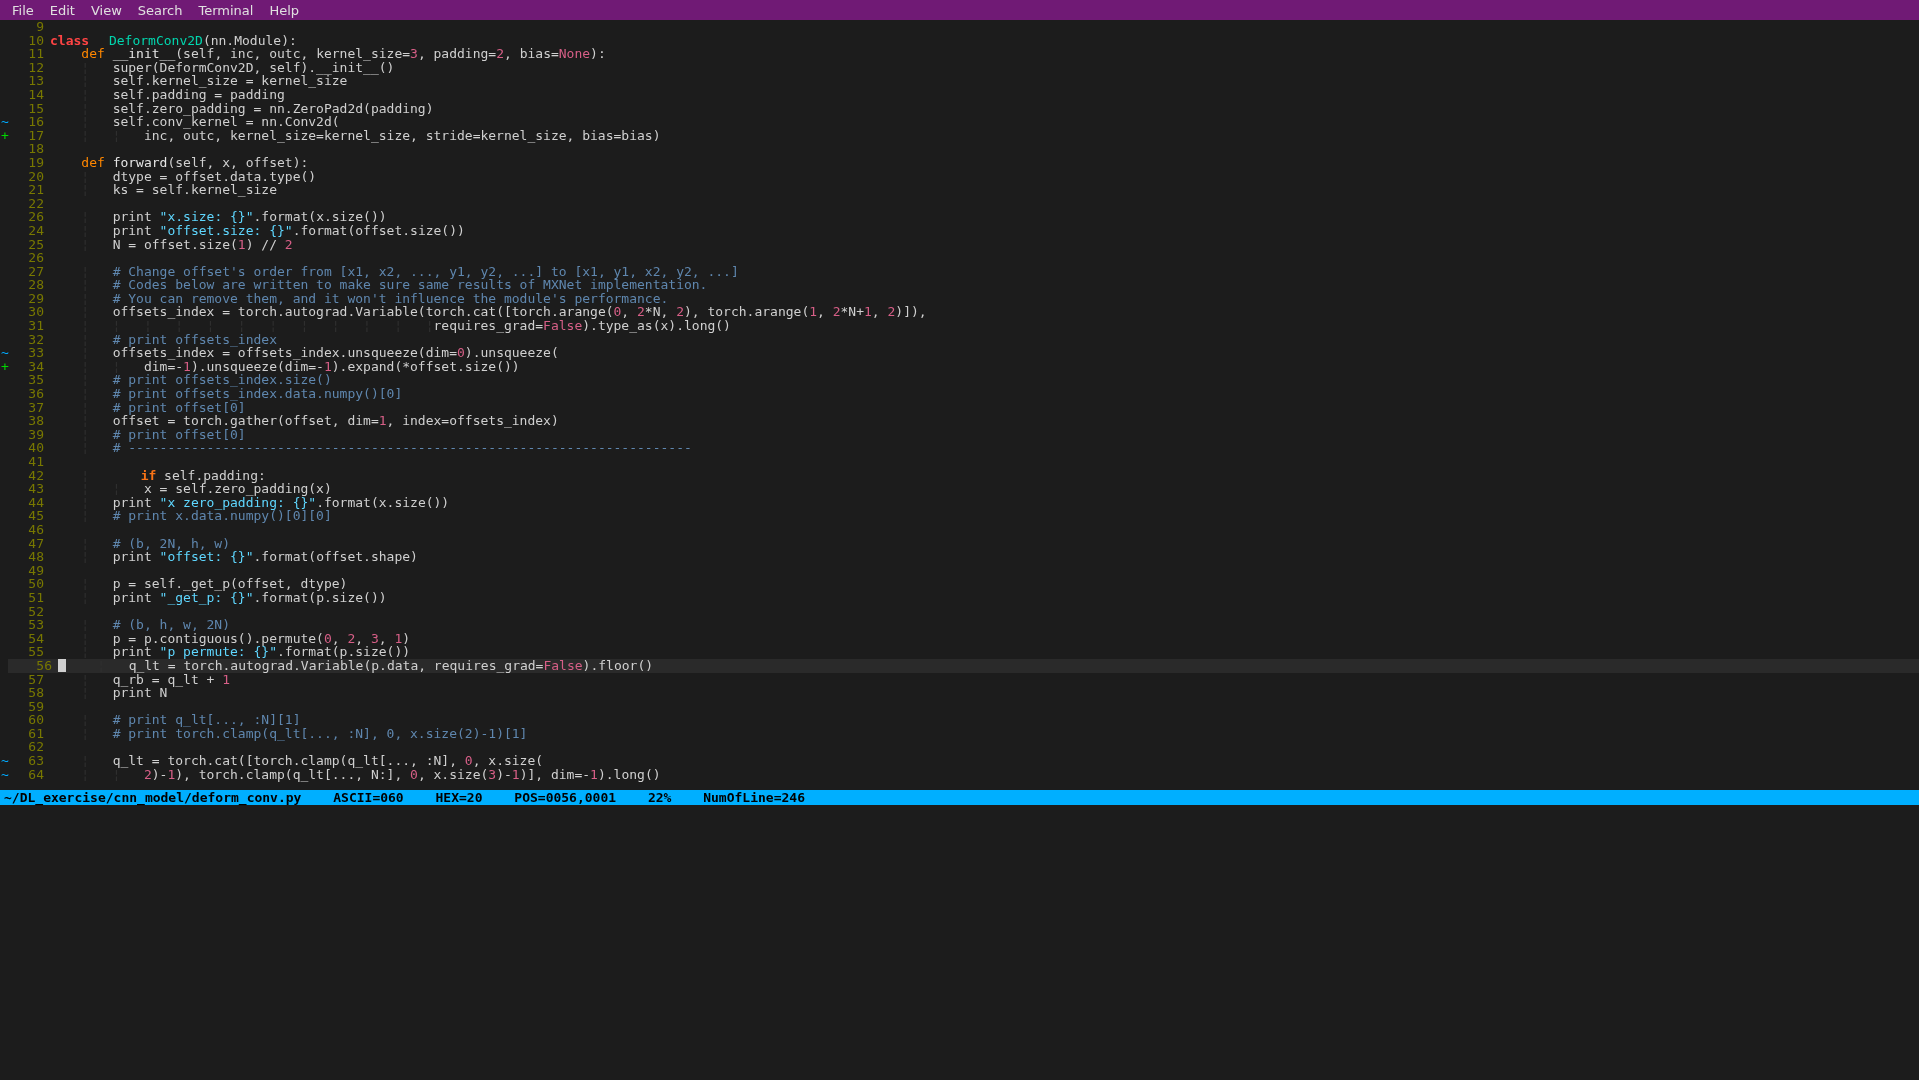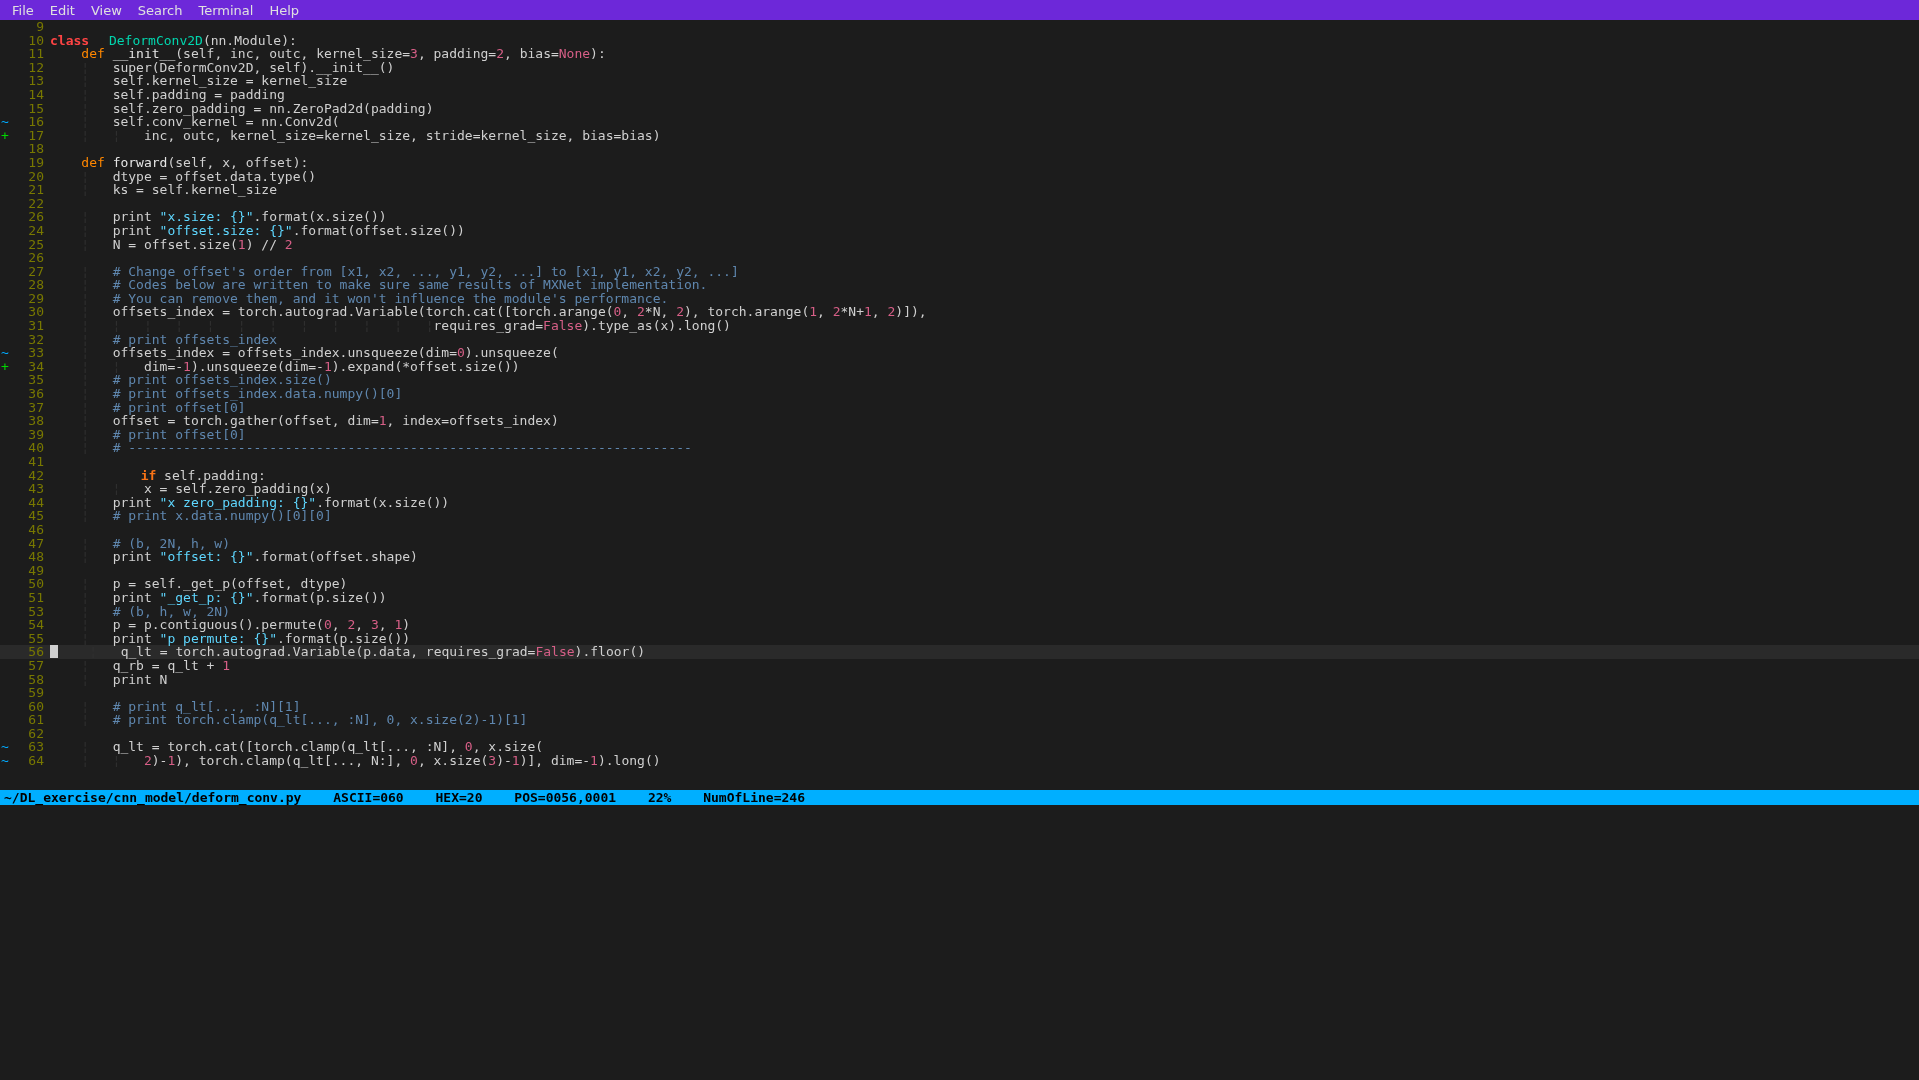--- a/index.html
+++ b/index.html
@@ -6,21 +6,21 @@
 body {
   background: #000;
   font-family: 'DejaVu Sans Mono', 'Consolas', monospace;
   font-size: 13px;
   color: #d0d0d0;
   width: 1919px;
   height: 1080px;
   overflow: hidden;
 }
 .menubar {
-  background: #6d28d9;
+  background: #701a75;
   height: 20px;
   display: flex;
   align-items: center;
   padding: 0 4px;
   font-family: 'DejaVu Sans', sans-serif;
   font-size: 13px;
   color: #e0e0e0;
 }
 .menubar span {
   padding: 2px 8px;
@@ -30,21 +30,21 @@
   background: #1c1c1c;
   position: relative;
   height: calc(100% - 20px);
 }
 .line {
   display: flex;
   height: 13.6px;
   line-height: 13.6px;
   white-space: pre;
 }
-.line.current { background: #2a2a2a; }
+.line.current { background: #2a2a2a; margin-left: 8px; }
 .gutter {
   width: 40px;
   text-align: right;
   color: #787800;
   padding-right: 6px;
   flex-shrink: 0;
 }
 .gutter-marker {
   width: 10px;
   color: #00aaff;
@@ -136,20 +136,21 @@
       <div class="line"><div class="gutter-marker"></div><div class="gutter">42</div><div class="code"><span class="guide">    ¦   </span><span class="kw-if">if</span><span class="op"> self.padding:</span></div></div>
       <div class="line"><div class="gutter-marker"></div><div class="gutter">43</div><div class="code"><span class="guide">    ¦   ¦   </span><span class="op">x = self.zero_padding(x)</span></div></div>
       <div class="line"><div class="gutter-marker"></div><div class="gutter">44</div><div class="code"><span class="guide">    ¦   </span><span class="op">print </span><span class="str">"x zero_padding: {}"</span><span class="op">.format(x.size())</span></div></div>
       <div class="line"><div class="gutter-marker"></div><div class="gutter">45</div><div class="code"><span class="guide">    ¦   </span><span class="comment"># print x.data.numpy()[0][0]</span></div></div>
       <div class="line"><div class="gutter-marker"></div><div class="gutter">46</div><div class="code"></div></div>
       <div class="line"><div class="gutter-marker"></div><div class="gutter">47</div><div class="code"><span class="guide">    ¦   </span><span class="comment"># (b, 2N, h, w)</span></div></div>
       <div class="line"><div class="gutter-marker"></div><div class="gutter">48</div><div class="code"><span class="guide">    ¦   </span><span class="op">print </span><span class="str">"offset: {}"</span><span class="op">.format(offset.shape)</span></div></div>
       <div class="line"><div class="gutter-marker"></div><div class="gutter">49</div><div class="code"></div></div>
       <div class="line"><div class="gutter-marker"></div><div class="gutter">50</div><div class="code"><span class="guide">    ¦   </span><span class="op">p = self._get_p(offset, dtype)</span></div></div>
       <div class="line"><div class="gutter-marker"></div><div class="gutter">51</div><div class="code"><span class="guide">    ¦   </span><span class="op">print </span><span class="str">"_get_p: {}"</span><span class="op">.format(p.size())</span></div></div>
+      <div class="line"><div class="gutter-marker"></div><div class="gutter">52</div><div class="code"></div></div>
       <div class="line"><div class="gutter-marker"></div><div class="gutter">53</div><div class="code"><span class="guide">    ¦   </span><span class="comment"># (b, h, w, 2N)</span></div></div>
       <div class="line"><div class="gutter-marker"></div><div class="gutter">54</div><div class="code"><span class="guide">    ¦   </span><span class="op">p = p.contiguous().permute(</span><span class="num">0</span><span class="op">, </span><span class="num">2</span><span class="op">, </span><span class="num">3</span><span class="op">, </span><span class="num">1</span><span class="op">)</span></div></div>
       <div class="line"><div class="gutter-marker"></div><div class="gutter">55</div><div class="code"><span class="guide">    ¦   </span><span class="op">print </span><span class="str">"p permute: {}"</span><span class="op">.format(p.size())</span></div></div>
       <div class="line current"><div class="gutter-marker"></div><div class="gutter">56</div><div class="code"><span class="cursor"></span><span class="guide">    ¦   </span><span class="op">q_lt = torch.autograd.Variable(p.data, requires_grad=</span><span class="bool">False</span><span class="op">).floor()</span></div></div>
       <div class="line"><div class="gutter-marker"></div><div class="gutter">57</div><div class="code"><span class="guide">    ¦   </span><span class="op">q_rb = q_lt + </span><span class="num">1</span></div></div>
       <div class="line"><div class="gutter-marker"></div><div class="gutter">58</div><div class="code"><span class="guide">    ¦   </span><span class="op">print N</span></div></div>
       <div class="line"><div class="gutter-marker"></div><div class="gutter">59</div><div class="code"></div></div>
       <div class="line"><div class="gutter-marker"></div><div class="gutter">60</div><div class="code"><span class="guide">    ¦   </span><span class="comment"># print q_lt[..., :N][1]</span></div></div>
       <div class="line"><div class="gutter-marker"></div><div class="gutter">61</div><div class="code"><span class="guide">    ¦   </span><span class="comment"># print torch.clamp(q_lt[..., :N], 0, x.size(2)-1)[1]</span></div></div>
       <div class="line"><div class="gutter-marker"></div><div class="gutter">62</div><div class="code"></div></div>

